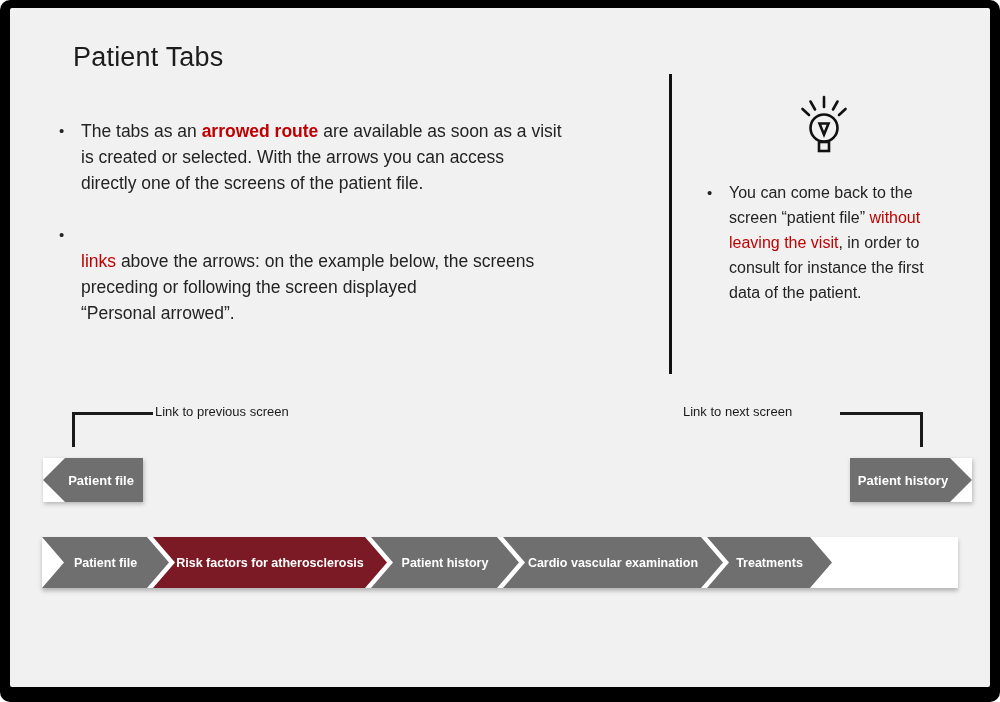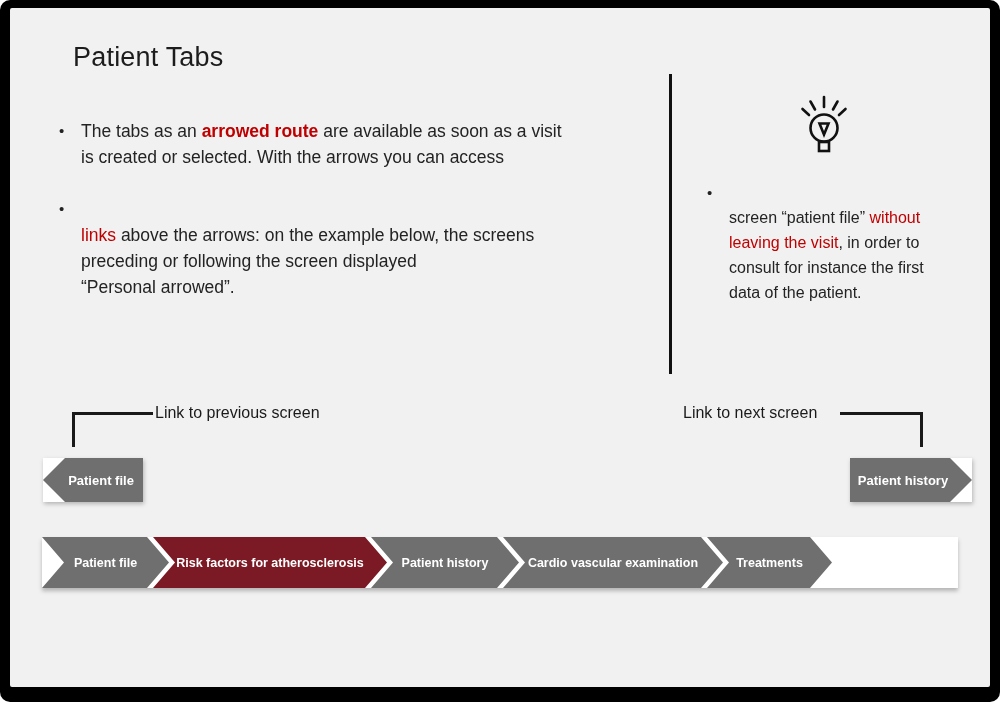--- a/index.html
+++ b/index.html
@@ -16,21 +16,21 @@
   .divider{position:absolute;left:659px;top:66px;width:3px;height:300px;background:#111;}
 
   .bulb{position:absolute;left:786px;top:80px;width:56px;height:72px;}
 
   .bullets-tip{position:absolute;left:695px;top:172px;width:250px;}
   .bullets-tip .bullet-item{font-size:16px;line-height:25px;padding-left:24px;margin-bottom:0;}
 
   .seg-red{color:var(--accent-red,#c00000);}
   .seg-red-bold{color:var(--accent-red,#c00000);font-weight:bold;}
 
-  .callout-label{position:absolute;font-size:16px;color:#1a1a1a;white-space:nowrap;}
+  .callout-label{position:absolute;font-size:13px;color:#1a1a1a;white-space:nowrap;}
   .label-prev{left:145px;top:396px;}
   .label-next{left:673px;top:396px;}
   .bracket{position:absolute;width:78px;height:32px;}
   .bracket-left{left:62px;top:404px;border-top:3px solid #1a1a1a;border-left:3px solid #1a1a1a;}
   .bracket-right{left:830px;top:404px;width:80px;border-top:3px solid #1a1a1a;border-right:3px solid #1a1a1a;}
 
   .nav-wrap{position:absolute;background:#fff;filter:drop-shadow(1px 2px 2px rgba(0,0,0,0.25));}
   .nav-prev-wrap{left:33px;top:450px;width:100px;height:44px;}
   .nav-next-wrap{left:840px;top:450px;width:122px;height:44px;}
   .nav-arrow{width:100%;height:100%;background:var(--tab-gray,#6f6f6f);display:flex;align-items:center;justify-content:center;color:#fff;font-weight:bold;font-size:13px;cursor:pointer;}
@@ -44,41 +44,41 @@
 </style>
 </head>
 <body>
 
 <div class="frame">
   <div class="slide">
 
     <div class="title">Patient Tabs</div>
 
     <div class="bullets-left" id="left-bullets">
-        <div class="bullet-item"><span class="marker">•</span><span>The tabs as an </span><span class="seg-red-bold">arrowed route</span><span> are available as soon as a visit</span><br><span>is created or selected.  With the arrows you can access</span><br></div>
+        <div class="bullet-item"><span class="marker">•</span><span>The tabs as an </span><span class="seg-red-bold">arrowed route</span><span> are available as soon as a visit</span><br><span>is created or selected.  With the arrows you can access</span><br><span>directly one of the screens of the patient file.</span></div>
         <div class="bullet-item"><span class="marker">•</span><br><span class="seg-red">links</span><span> above the arrows: on the example below, the screens</span><br><span>preceding or following the screen displayed</span><br><span>“Personal arrowed”.</span></div>
       </div>
 
     <div class="divider"></div>
 
     <div class="bulb">
       <svg width="56" height="72" viewBox="0 0 56 72" fill="none" stroke="#111" stroke-width="2.6" stroke-linecap="round">
         <circle cx="28" cy="40" r="13.5"></circle>
         <path d="M23.5 35.5 H32.5 L28 46.5 Z"></path>
         <rect x="23" y="54" width="10" height="9" fill="#f1f1f1"></rect>
         <line x1="28" y1="19" x2="28" y2="9"></line>
         <line x1="19" y1="21.5" x2="14.5" y2="13.5"></line>
         <line x1="37" y1="21.5" x2="41.5" y2="13.5"></line>
         <line x1="13" y1="27" x2="6.5" y2="21"></line>
         <line x1="43" y1="27" x2="49.5" y2="21"></line>
       </svg>
     </div>
 
     <div class="bullets-tip" id="tip-bullets">
-        <div class="bullet-item"><span class="marker">•</span><br><span>screen “patient file” </span><span class="seg-red">without</span><br><span class="seg-red">leaving the visit</span><span>, in order to</span><br><span>consult for instance the first</span><br><span>data of the patient.</span></div>
+        <div class="bullet-item"><span class="marker">•</span><span>You can come back to the</span><br><span>screen “patient file” </span><span class="seg-red">without</span><br><span class="seg-red">leaving the visit</span><span>, in order to</span><br><span>consult for instance the first</span><br><span>data of the patient.</span></div>
       </div>
 
     <div class="callout-label label-prev">Link to previous screen</div>
     <div class="bracket bracket-left"></div>
 
     <div class="callout-label label-next">Link to next screen</div>
     <div class="bracket bracket-right"></div>
 
     <div class="nav-wrap nav-prev-wrap">
       <div class="nav-arrow nav-prev">

